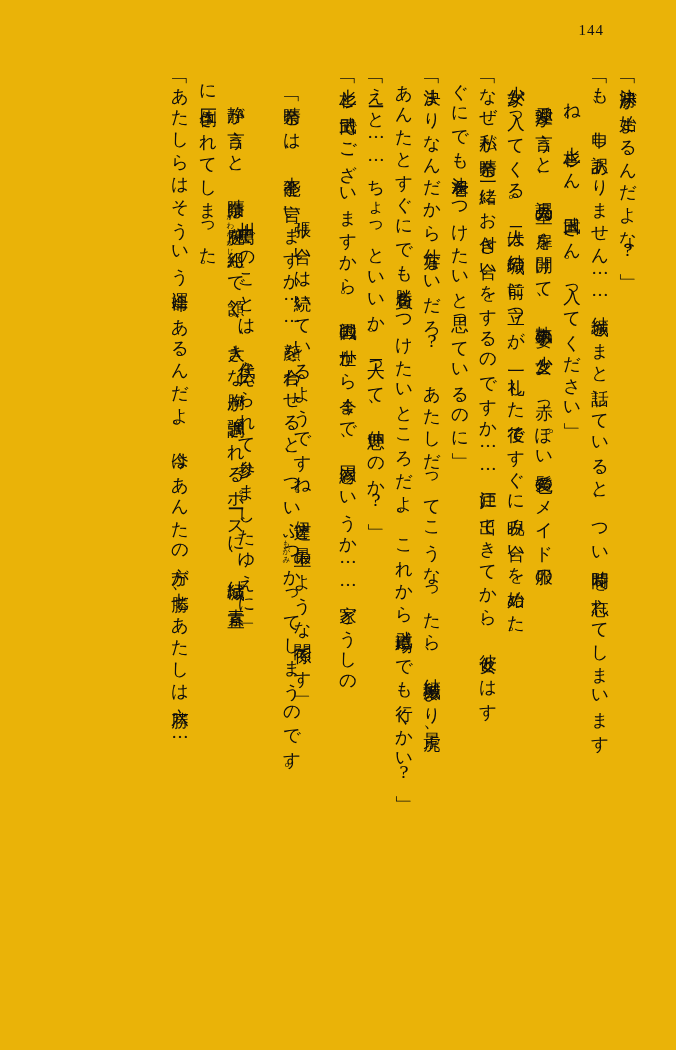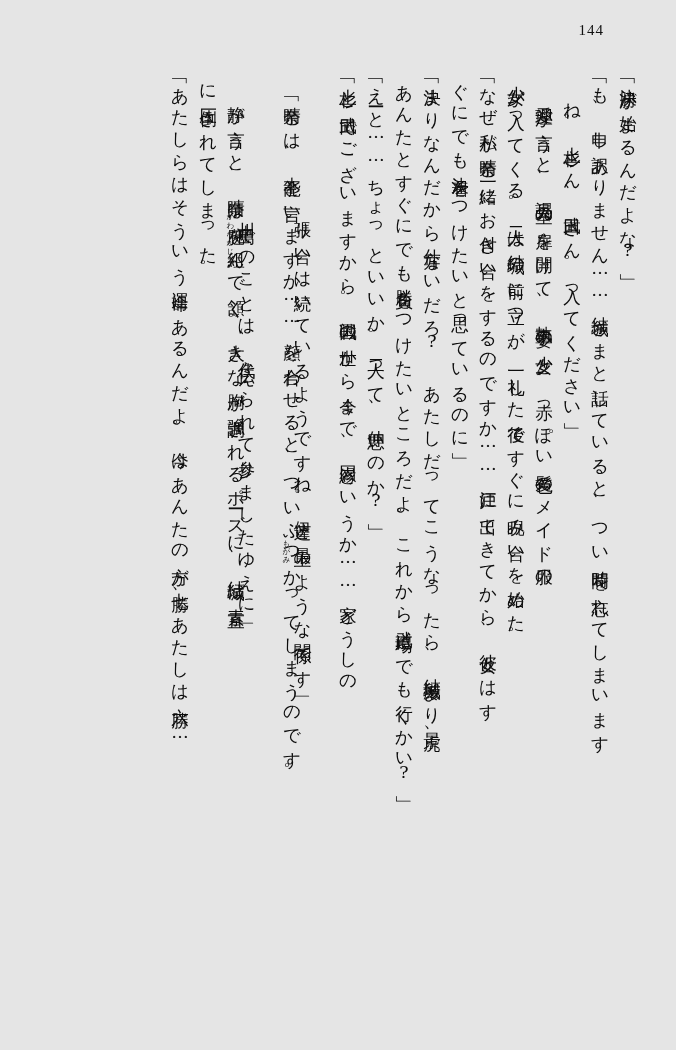--- a/index.html
+++ b/index.html
@@ -7,21 +7,21 @@
     padding: 0;
     background: #ffffff;
   }
   body {
     font-family: "DejaVu Serif", "Liberation Serif", serif;
   }
   .page {
     position: relative;
     width: 676px;
     height: 1050px;
-    background: #e5e5e5;
+    background: #eab308;
     overflow: hidden;
     box-sizing: border-box;
   }
   .page-number {
     position: absolute;
     top: 22px;
     right: 72px;
     font-family: "Liberation Serif", "DejaVu Serif", serif;
     font-size: 15px;
     color: #111;

